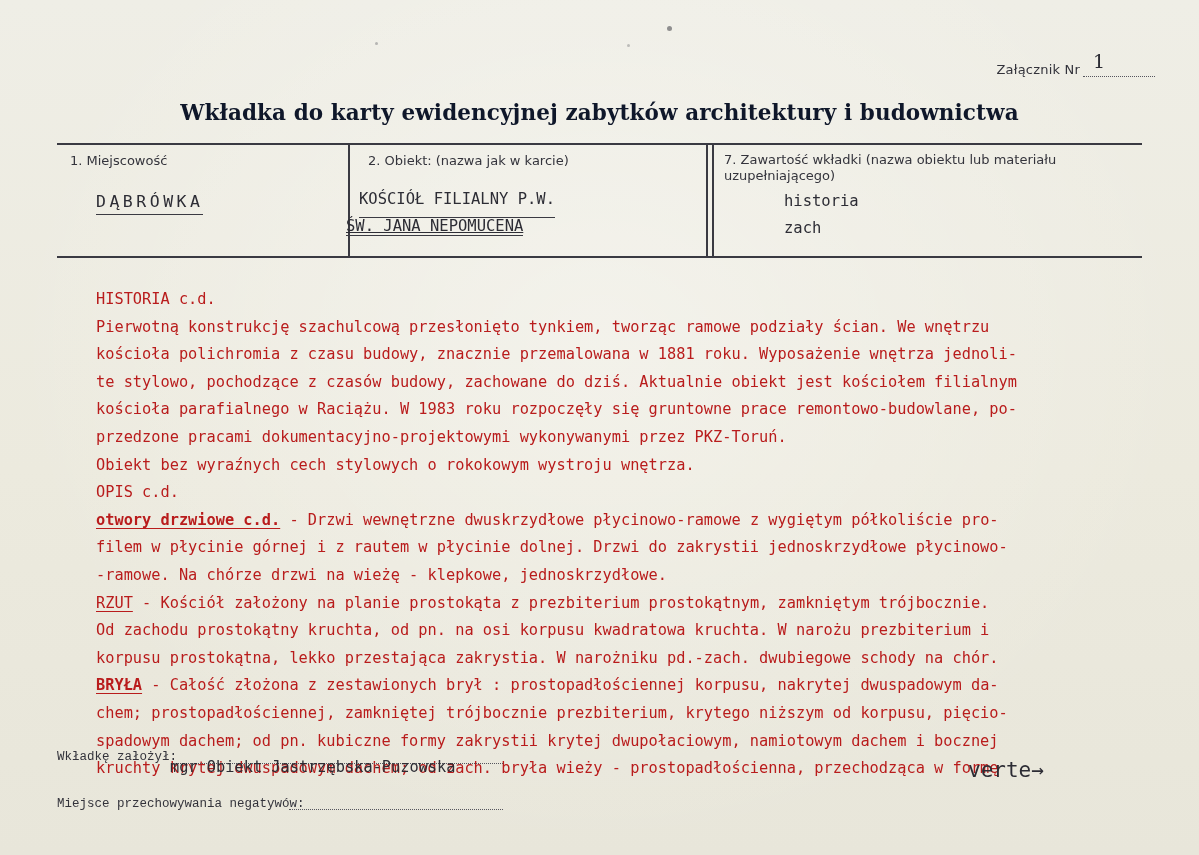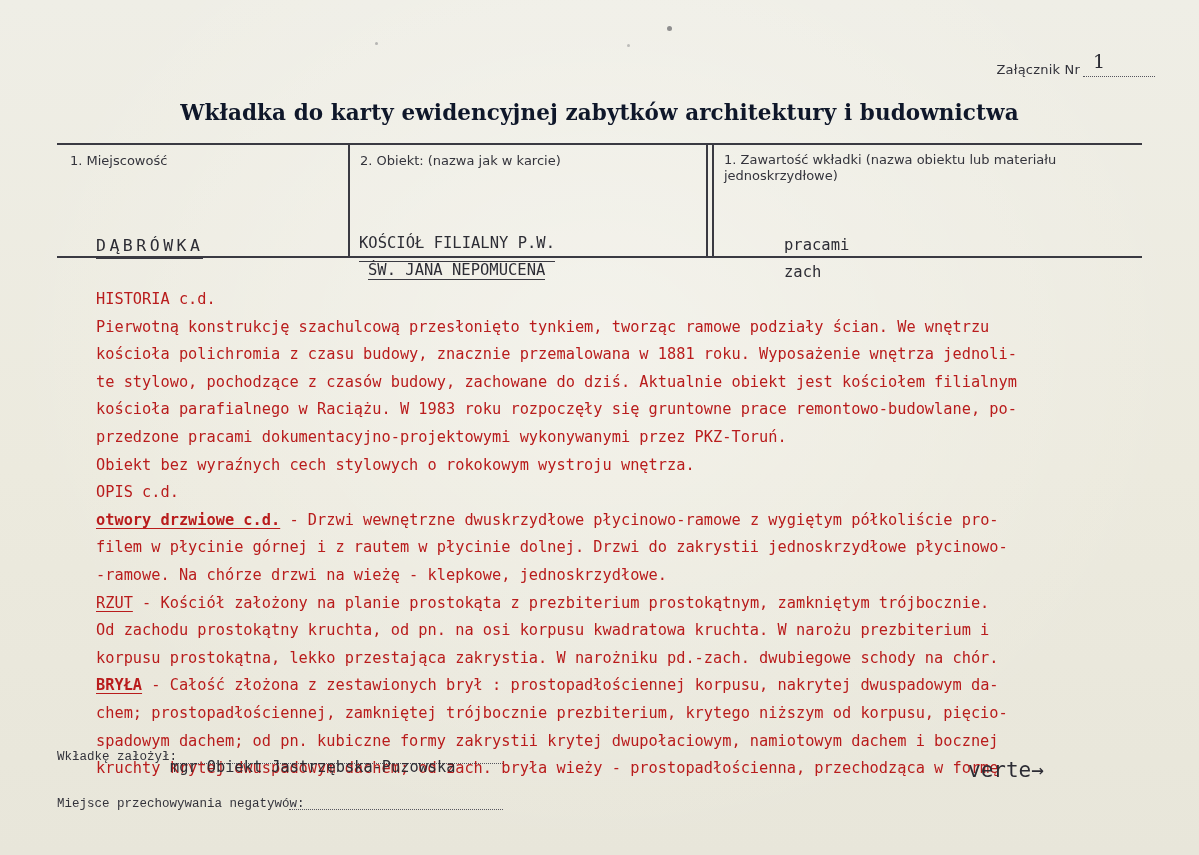--- a/index.html
+++ b/index.html
@@ -87,50 +87,50 @@
   .vline-b2   { left: 712px; }
 
   .cell-head {
     position: absolute;
     font-family: "DejaVu Sans", sans-serif;
     font-size: 13px;
     color: #34343c;
     line-height: 1.25;
   }
   .h1 { left: 70px;  top: 153px; }
-  .h2 { left: 360px; top: 153px; }
+  .h2 { left: 368px; top: 153px; }
   .h3 { left: 724px; top: 152px; width: 400px; }
 
   .cell-val {
     position: absolute;
     font-family: "DejaVu Sans Mono", monospace;
     font-size: 15.5px;
     color: #2d2d35;
     white-space: pre;
-    margin-top: 44px;
   }
   .v-place {
     left: 96px;
     top: 192px;
     letter-spacing: 3.5px;
     font-size: 16.5px;
     border-bottom: 1.5px solid #3a3a42;
     padding-bottom: 3px;
   }
   .v-obj1 {
     left: 359px;
     top: 190px;
     border-bottom: 1.5px solid #3a3a42;
     padding-bottom: 9px;
   }
   .v-obj2 {
-    left: 368px;
+    left: 346px;
     top: 217px;
     border-bottom: 1.5px solid #3a3a42;
     padding-bottom: 0;
+    text-decoration: underline;
   }
   .v-cont1 { left: 784px; top: 192px; }
   .v-cont2 { left: 784px; top: 219px; }
 
   .body-text {
     position: absolute;
     left: 96px;
     top: 286px;
     width: 1020px;
     font-family: "DejaVu Sans Mono", monospace;
@@ -207,28 +207,28 @@
 
   <div class="rule rule-top"></div>
   <div class="rule rule-mid"></div>
   <div class="rule vline vline-a"></div>
   <div class="rule vline vline-b"></div>
   <div class="rule vline vline-b2"></div>
 
   <div class="cell-head h1">1. Miejscowość</div>
   <div class="cell-head h2">2. Obiekt: (nazwa jak w karcie)</div>
   <div class="cell-head h3">
-    <div>1. Zawartość wkładki (nazwa obiektu lub  materiału</div>
-    <div>jednoskrzydłowe)</div>
+    <div>7. Zawartość wkładki (nazwa obiektu lub  materiału</div>
+    <div>uzupełniającego)</div>
   </div>
 
   <div class="cell-val v-place">DĄBRÓWKA</div>
   <div class="cell-val v-obj1">KOŚCIÓŁ FILIALNY P.W.</div>
   <div class="cell-val v-obj2">ŚW. JANA NEPOMUCENA</div>
-  <div class="cell-val v-cont1">pracami</div>
+  <div class="cell-val v-cont1">historia</div>
   <div class="cell-val v-cont2">zach</div>
 
   <div class="body-text" id="body-text"><span class="line">HISTORIA c.d.</span><span class="line">Pierwotną konstrukcję szachulcową przesłonięto tynkiem, tworząc ramowe podziały ścian. We wnętrzu</span><span class="line">kościoła polichromia z czasu budowy, znacznie przemalowana w 1881 roku. Wyposażenie wnętrza jednoli-</span><span class="line">te stylowo, pochodzące z czasów budowy, zachowane do dziś. Aktualnie obiekt jest kościołem filialnym</span><span class="line">kościoła parafialnego w Raciążu. W 1983 roku rozpoczęły się gruntowne prace remontowo-budowlane, po-</span><span class="line">przedzone pracami dokumentacyjno-projektowymi wykonywanymi przez PKZ-Toruń.</span><span class="line">Obiekt bez wyraźnych cech stylowych o rokokowym wystroju wnętrza.</span><span class="line">OPIS c.d.</span><span class="line"><span class="u b">otwory drzwiowe c.d.</span><span> - Drzwi wewnętrzne dwuskrzydłowe płycinowo-ramowe z wygiętym półkoliście pro-</span></span><span class="line">filem w płycinie górnej i z rautem w płycinie dolnej. Drzwi do zakrystii jednoskrzydłowe płycinowo-</span><span class="line">-ramowe. Na chórze drzwi na wieżę - klepkowe, jednoskrzydłowe.</span><span class="line"><span class="u">RZUT</span><span> - Kościół założony na planie prostokąta z prezbiterium prostokątnym, zamkniętym trójbocznie.</span></span><span class="line">Od zachodu prostokątny kruchta, od pn. na osi korpusu kwadratowa kruchta. W narożu prezbiterium i</span><span class="line">korpusu prostokątna, lekko przestająca zakrystia. W narożniku pd.-zach. dwubiegowe schody na chór.</span><span class="line"><span class="u b">BRYŁA</span><span> - Całość złożona z zestawionych brył : prostopadłościennej korpusu, nakrytej dwuspadowym da-</span></span><span class="line">chem; prostopadłościennej, zamkniętej trójbocznie prezbiterium, krytego niższym od korpusu, pięcio-</span><span class="line">spadowym dachem; od pn. kubiczne formy zakrystii krytej dwupołaciowym, namiotowym dachem i bocznej</span><span class="line">kruchty krytej dwuspadowym dachem; od zach. bryła wieży - prostopadłościenna, przechodząca w formę</span></div>
 
   <div class="footer-left f-author-label">Wkładkę założył:</div>
   <div class="f-author-line"></div>
   <div class="f-author-name">mgr Obiekt Jastrzębska-Puzowska</div>
   <div class="f-verte">verte→</div>
   <div class="footer-left f-neg-label">Miejsce przechowywania negatywów:</div>
   <div class="f-neg-line"></div>

